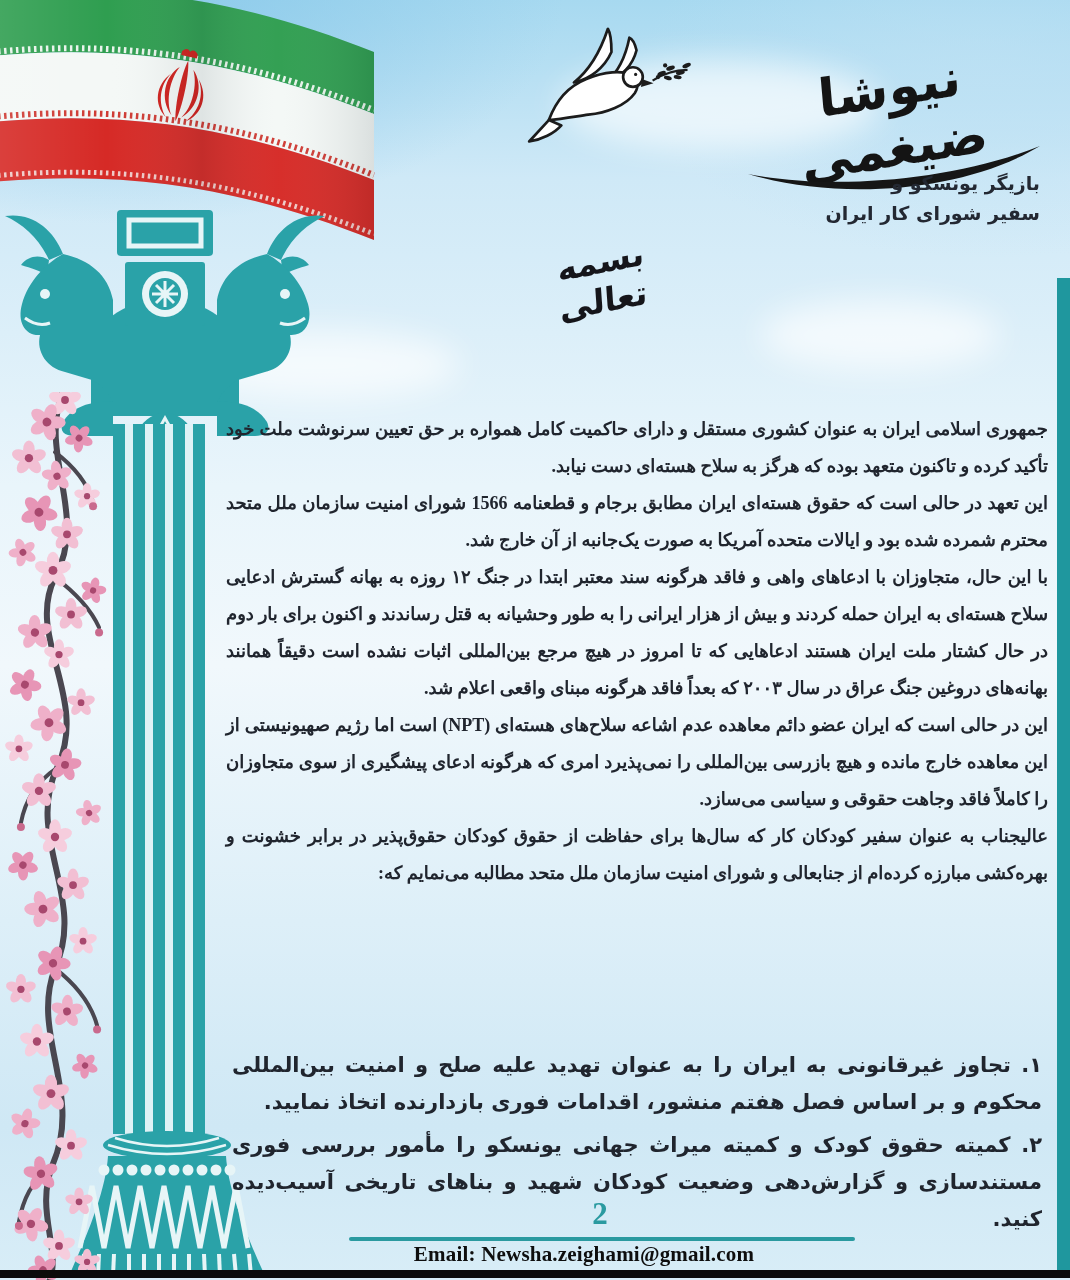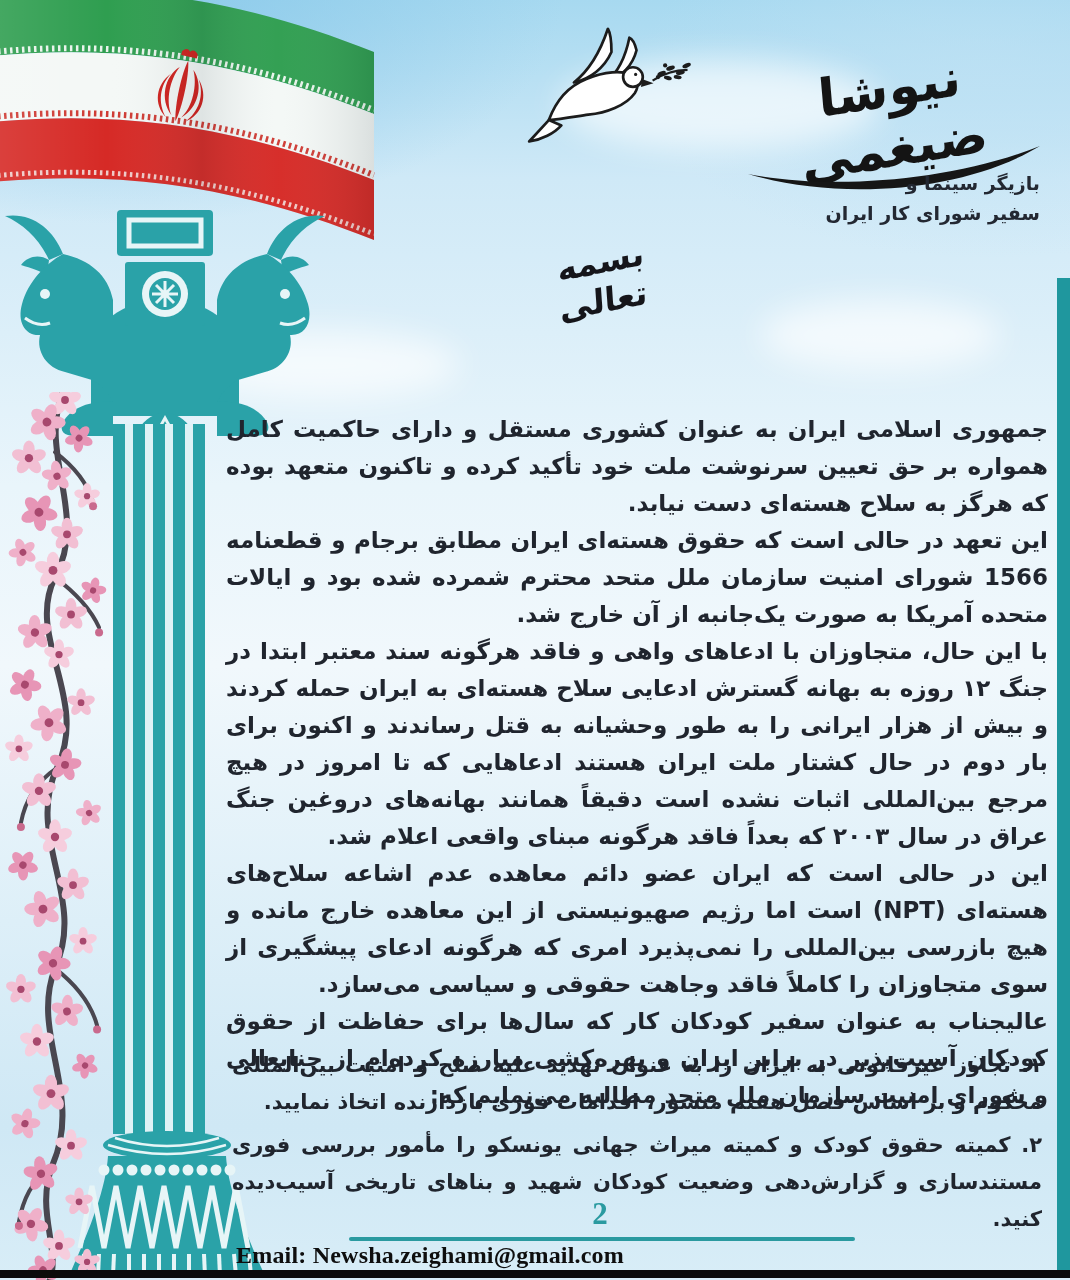--- a/index.html
+++ b/index.html
@@ -11,21 +11,21 @@
       radial-gradient(500px 260px at 92% 6%, rgba(190,225,244,.7), rgba(190,225,244,0) 70%),
       linear-gradient(180deg,#a7d9f0 0%,#cfe9f7 14%,#e9f5fb 38%,#f1f8fc 52%,#ddeff8 72%,#cfe8f5 88%,#d8edf7 100%);
   }
   .cloud{position:absolute;background:rgba(255,255,255,.65);border-radius:50%;filter:blur(16px);}
   .abs{position:absolute;}
 
   
   .main-text{
     position:absolute;top:411px;right:22px;width:822px;
     direction:rtl;text-align:justify;
-    font-size:23px;font-weight:bold;line-height:37px;color:#20252e;
+    font-size:18px;font-weight:bold;line-height:37px;color:#20252e;font-family:Liberation Serif, serif;
   }
   .main-text p{margin:0;}
   .demands{
     position:absolute;top:1041px;right:22px;width:822px;
     direction:rtl;text-align:justify;
     font-size:21px;font-weight:bold;line-height:37px;color:#20252e;
   }
   .demands .demand{margin:6px;}
   .demands .demand + .demand{margin-top:5px;}
 
@@ -58,23 +58,23 @@
   }
 
   
   .page-number{
     position:absolute;top:1196px;left:230px;width:740px;text-align:center;
     font-family:"Liberation Serif","DejaVu Serif",serif;
     font-size:31px;font-weight:bold;color:#2a9aa0;
   }
   .footer-rule{position:absolute;top:1237px;left:349px;width:506px;height:4px;background:#2a9aa0;border-radius:2px;}
   .email-line{
-    position:absolute;top:1242px;left:236px;width:740px;
+    position:absolute;top:1242px;left:214px;width:740px;text-align:center;
     font-family:"Liberation Serif","DejaVu Serif",serif;
-    font-size:24px;font-weight:bold;color:#0e0e0e;letter-spacing:.2px;
+    font-size:21px;font-weight:bold;color:#0e0e0e;letter-spacing:.2px;
   }
   .bottom-bar{position:absolute;left:0;bottom:2px;width:100%;height:8px;background:#0b0b0b;}
   .side-bar{position:absolute;right:0;top:278px;bottom:10px;width:13px;background:#1f979e;}
 </style>
 </head>
 <body>
 
 <div class="page">
 
   <div class="cloud" style="left:560px;top:60px;width:320px;height:90px;"></div>
@@ -266,32 +266,32 @@
       <circle cx="152" cy="60" r="2.4"></circle>
         <circle cx="160" cy="47" r="2.4"></circle>
     </g>
   </svg>
 
   <div class="sig-name">نیوشا ضیغمی</div>
   <svg class="sig-swoosh" width="310" height="56" viewBox="0 0 310 56">
     <path d="M8,36 C90,52 210,44 300,8 C220,56 95,62 8,36 Z" fill="#161616"></path>
   </svg>
   <div class="sig-role">
-    <div>بازیگر سینما و</div>
+    <div>بازیگر یونسکو و</div>
     <div>سفیر شورای کار ایران</div>
   </div>
 
   <div class="bismillah">بسمه تعالی</div>
 
   <div class="main-text">
     <p>جمهوری اسلامی ایران به عنوان کشوری مستقل و دارای حاکمیت کامل همواره بر حق تعیین سرنوشت ملت خود تأکید کرده و تاکنون متعهد بوده که هرگز به سلاح هسته‌ای دست نیابد.</p>
     <p>این تعهد در حالی است که حقوق هسته‌ای ایران مطابق برجام و قطعنامه 1566 شورای امنیت سازمان ملل متحد محترم شمرده شده بود و ایالات متحده آمریکا به صورت یک‌جانبه از آن خارج شد.</p>
     <p>با این حال، متجاوزان با ادعاهای واهی و فاقد هرگونه سند معتبر ابتدا در جنگ ۱۲ روزه به بهانه گسترش ادعایی سلاح هسته‌ای به ایران حمله کردند و بیش از هزار ایرانی را به طور وحشیانه به قتل رساندند و اکنون برای بار دوم در حال کشتار ملت ایران هستند ادعاهایی که تا امروز در هیچ مرجع بین‌المللی اثبات نشده است دقیقاً همانند بهانه‌های دروغین جنگ عراق در سال ۲۰۰۳ که بعداً فاقد هرگونه مبنای واقعی اعلام شد.</p>
     <p>این در حالی است که ایران عضو دائم معاهده عدم اشاعه سلاح‌های هسته‌ای (NPT) است اما رژیم صهیونیستی از این معاهده خارج مانده و هیچ بازرسی بین‌المللی را نمی‌پذیرد امری که هرگونه ادعای پیشگیری از سوی متجاوزان را کاملاً فاقد وجاهت حقوقی و سیاسی می‌سازد.</p>
-    <p>عالیجناب به عنوان سفیر کودکان کار که سال‌ها برای حفاظت از حقوق کودکان آسیب‌پذیر در برابر ایران و بهره‌کشی مبارزه کرده‌ام از جنابعالی و شورای امنیت سازمان ملل متحد مطالبه می‌نمایم که:</p>
+    <p>عالیجناب به عنوان سفیر کودکان کار که سال‌ها برای حفاظت از حقوق کودکان حقوق‌پذیر در برابر خشونت و بهره‌کشی مبارزه کرده‌ام از جنابعالی و شورای امنیت سازمان ملل متحد مطالبه می‌نمایم که:</p>
   </div>
 
   <div class="demands">
     <p class="demand">۱. تجاوز غیرقانونی به ایران را به عنوان تهدید علیه صلح و امنیت بین‌المللی محکوم و بر اساس فصل هفتم منشور، اقدامات فوری بازدارنده اتخاذ نمایید.</p>
     <p class="demand">۲. کمیته حقوق کودک و کمیته میراث جهانی یونسکو را مأمور بررسی فوری مستندسازی و گزارش‌دهی وضعیت کودکان شهید و بناهای تاریخی آسیب‌دیده کنید.</p>
   </div>
 
   <div class="page-number">2</div>
   <div class="footer-rule"></div>
   <div class="email-line">Email: Newsha.zeighami@gmail.com</div>

